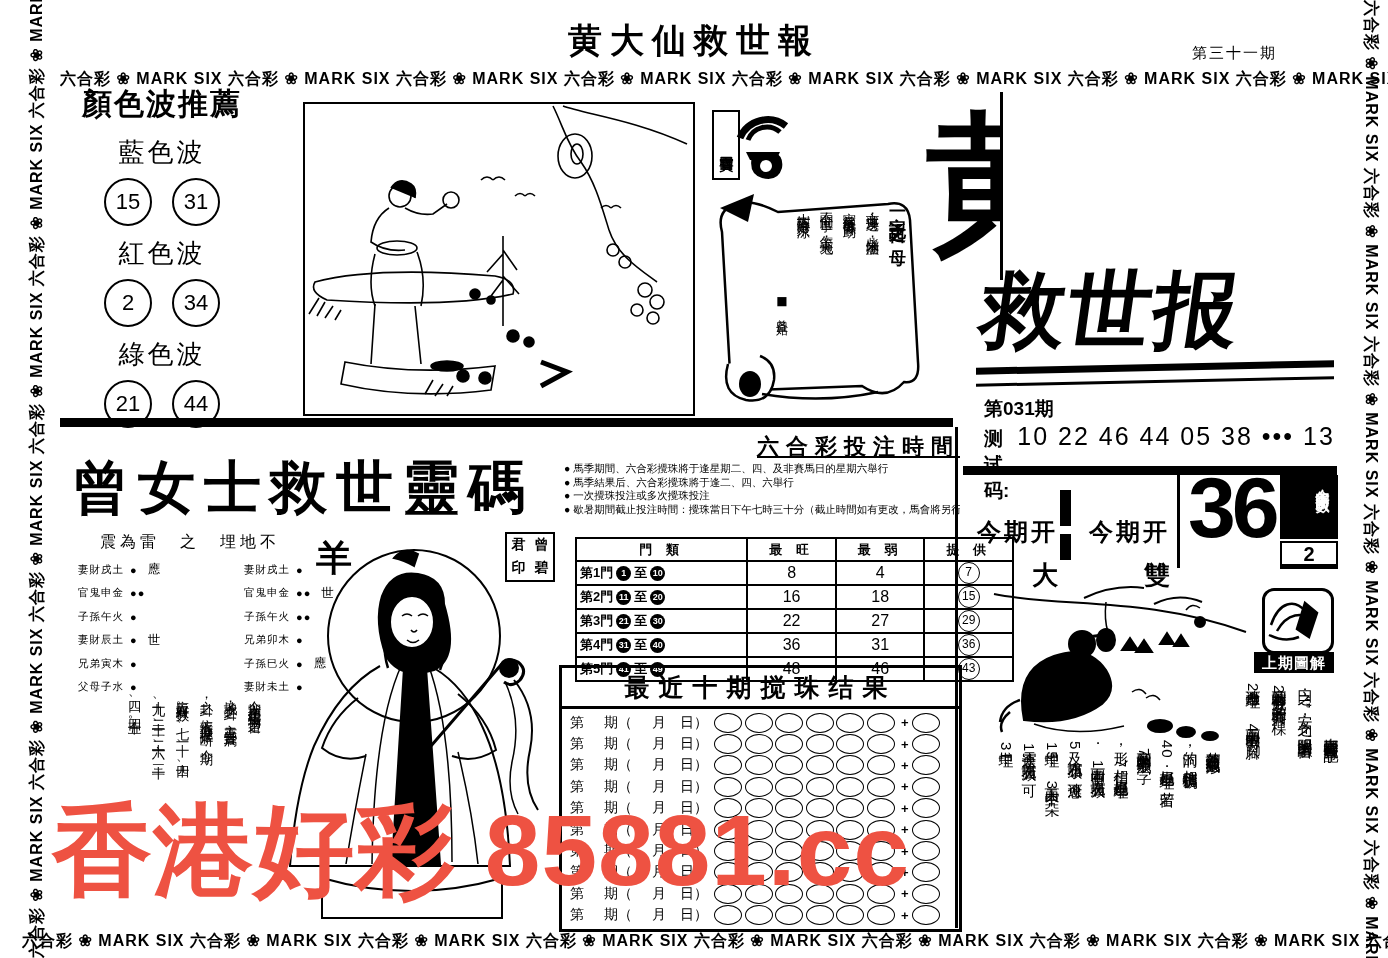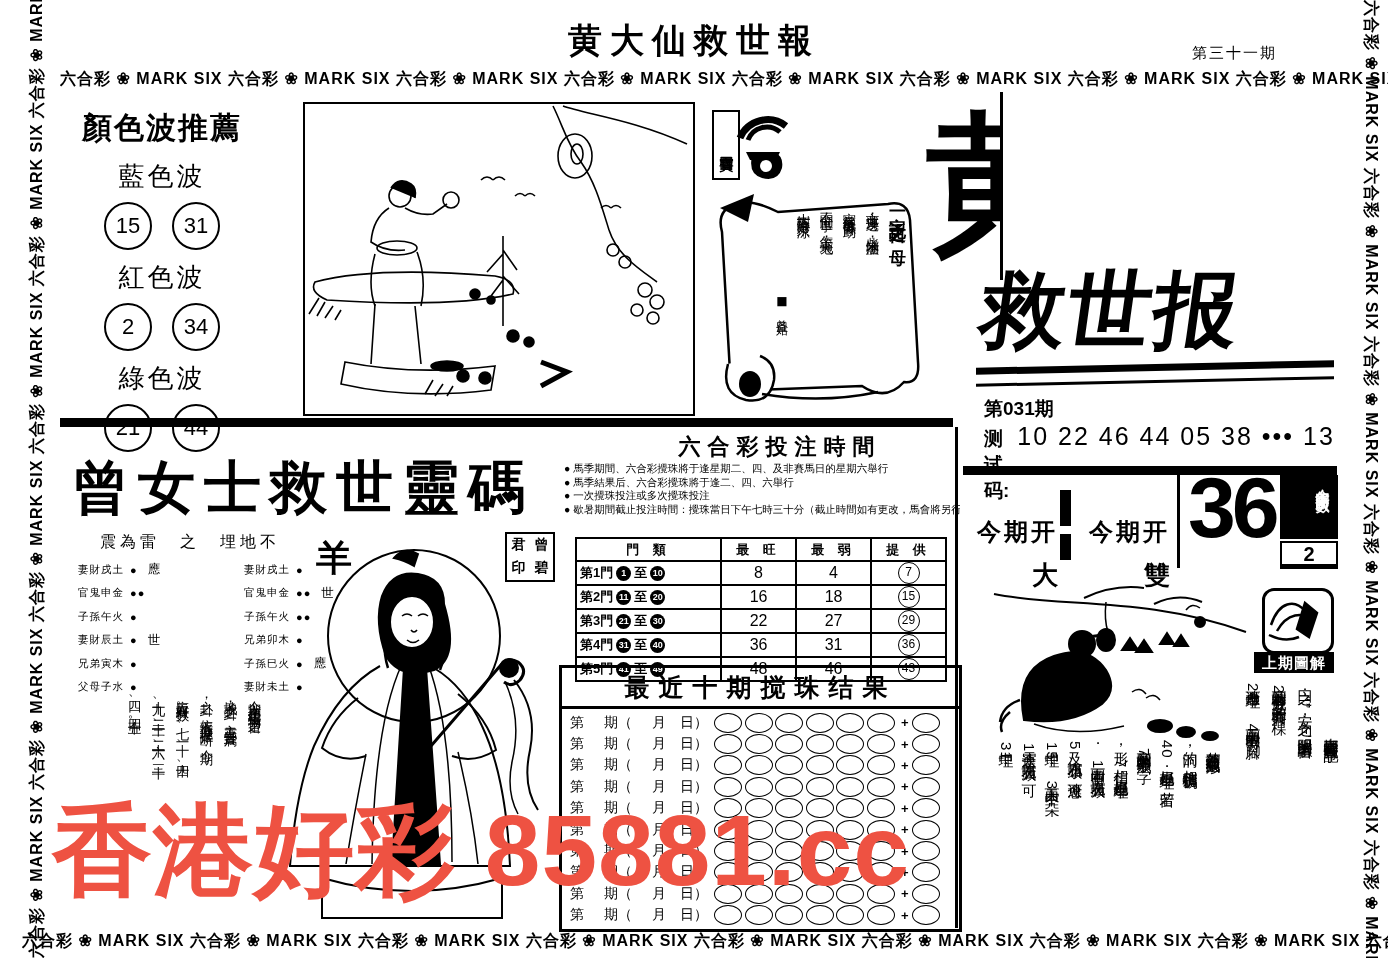--- a/index.html
+++ b/index.html
@@ -23,21 +23,21 @@
   .mast-lower{left:982px;top:268px;width:356px;font-size:84px;font-weight:bold;letter-spacing:2px;
               transform:skewX(-8deg);line-height:1;white-space:nowrap;}
   .mast-rule{left:976px;top:364px;width:358px;height:9px;border-top:7px solid #000;border-bottom:3px solid #000;transform:skewY(-1.2deg);}
   .issue-info{left:984px;top:396px;width:350px;}
   .issue-info .l1{font-size:19px;font-weight:bold;}
   .issue-info .l2{display:flex;align-items:baseline;gap:8px;}
   .issue-info .l2 .lab{font-size:19px;font-weight:bold;}
   .issue-info .l2 .nums{font-size:25px;letter-spacing:2px;white-space:nowrap;text-align:center;}
 
   
-  .cw{left:62px;top:108px;width:200px;text-align:center;}
+  .cw{left:62px;top:84px;width:200px;text-align:center;}
   .cw-title{font-size:30px;font-weight:bold;letter-spacing:2px;margin-bottom:10px;}
   .cw-label{font-size:26px;letter-spacing:3px;margin:10px 0 8px;}
   .cw-circles{display:flex;justify-content:center;gap:20px;}
   .num-circle{width:44px;height:44px;border:2.5px solid #000;border-radius:50%;
               font-size:22px;line-height:44px;text-align:center;}
 
   
   .pic-box{left:303px;top:102px;width:388px;height:310px;border:2.5px solid #000;}
 
   
@@ -50,26 +50,26 @@
   .scroll-text .v-col{font-size:13.5px;letter-spacing:2px;padding-left:5px;}
   .scroll-text .v-col.first{font-size:17px;font-weight:bold;letter-spacing:3px;}
   .scroll-text .v-col.sig{font-size:12px;padding-top:92px;}
 
   
   .bar-mid{left:60px;top:418px;width:893px;height:9px;background:#000;}
   .vline-mid{left:955px;top:427px;width:3px;height:501px;background:#000;}
   .bar-right{left:963px;top:466px;width:374px;height:9px;background:#000;}
 
   
-  .bet-title{left:600px;top:432px;width:360px;text-align:center;font-size:22px;font-weight:bold;letter-spacing:7px;}
+  .bet-title{left:600px;top:432px;width:360px;text-align:right;font-size:22px;font-weight:bold;letter-spacing:7px;text-decoration:underline;}
   .bullets{left:564px;top:462px;width:396px;font-size:10.5px;line-height:13.5px;}
   .bullet-line{white-space:nowrap;overflow:hidden;}
 
   
-  .gate{left:575px;top:537px;width:372px;border-collapse:collapse;}
+  .gate{left:575px;top:537px;width:439px;border-collapse:collapse;}
   .gate th,.gate td{border:2px solid #000;text-align:center;padding:0;height:21px;}
   .gate th{font-size:13px;letter-spacing:5px;font-weight:bold;}
   .gate td.val{font-size:16px;}
   .gate-cell{display:flex;align-items:center;justify-content:flex-start;gap:3px;padding-left:3px;
              font-size:13px;font-weight:bold;}
   .badge{display:inline-block;width:15px;height:15px;border-radius:50%;background:#000;color:#fff;
          font-size:9px;line-height:15px;text-align:center;font-weight:bold;}
   .pick-circle{display:inline-block;width:20px;height:20px;border:1.5px solid #000;border-radius:50%;
                font-size:12px;line-height:19px;text-align:center;}
 

